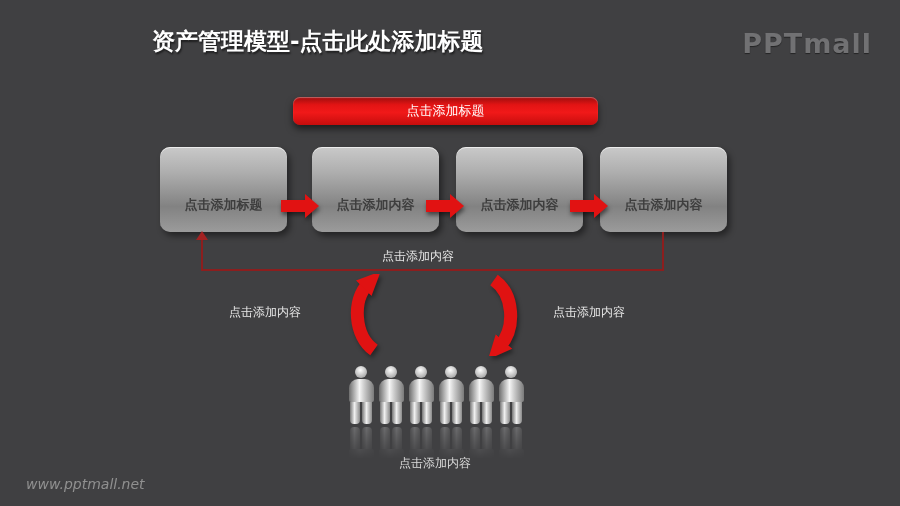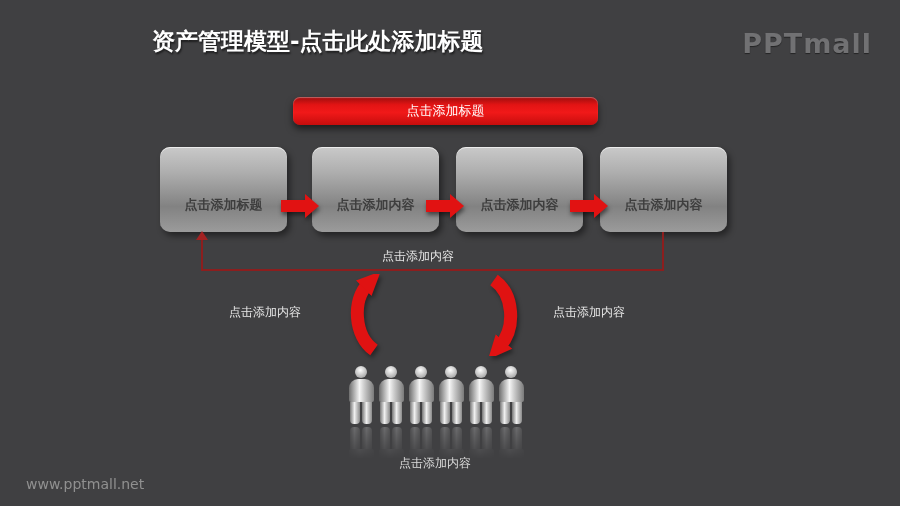--- a/index.html
+++ b/index.html
@@ -102,21 +102,21 @@
     -webkit-mask-image:linear-gradient(to bottom, transparent 45%, rgba(0,0,0,.9) 100%);
     mask-image:linear-gradient(to bottom, transparent 45%, rgba(0,0,0,.9) 100%);
   }
   .people-label{
     position:absolute; left:355px; top:455px; width:160px;
     text-align:center; font-size:12px; color:#dcdcdc;
   }
   
   .watermark{
     position:absolute; left:26px; top:476px;
-    font-size:14px; color:#909090;
+    font-size:14px; color:#909090;font-style:italic;
   }
 </style>
 </head>
 <body>
 
 <div class="slide">
 
   <div class="title">资产管理模型-点击此处添加标题</div>
   <div class="logo">PPTmall</div>
 

